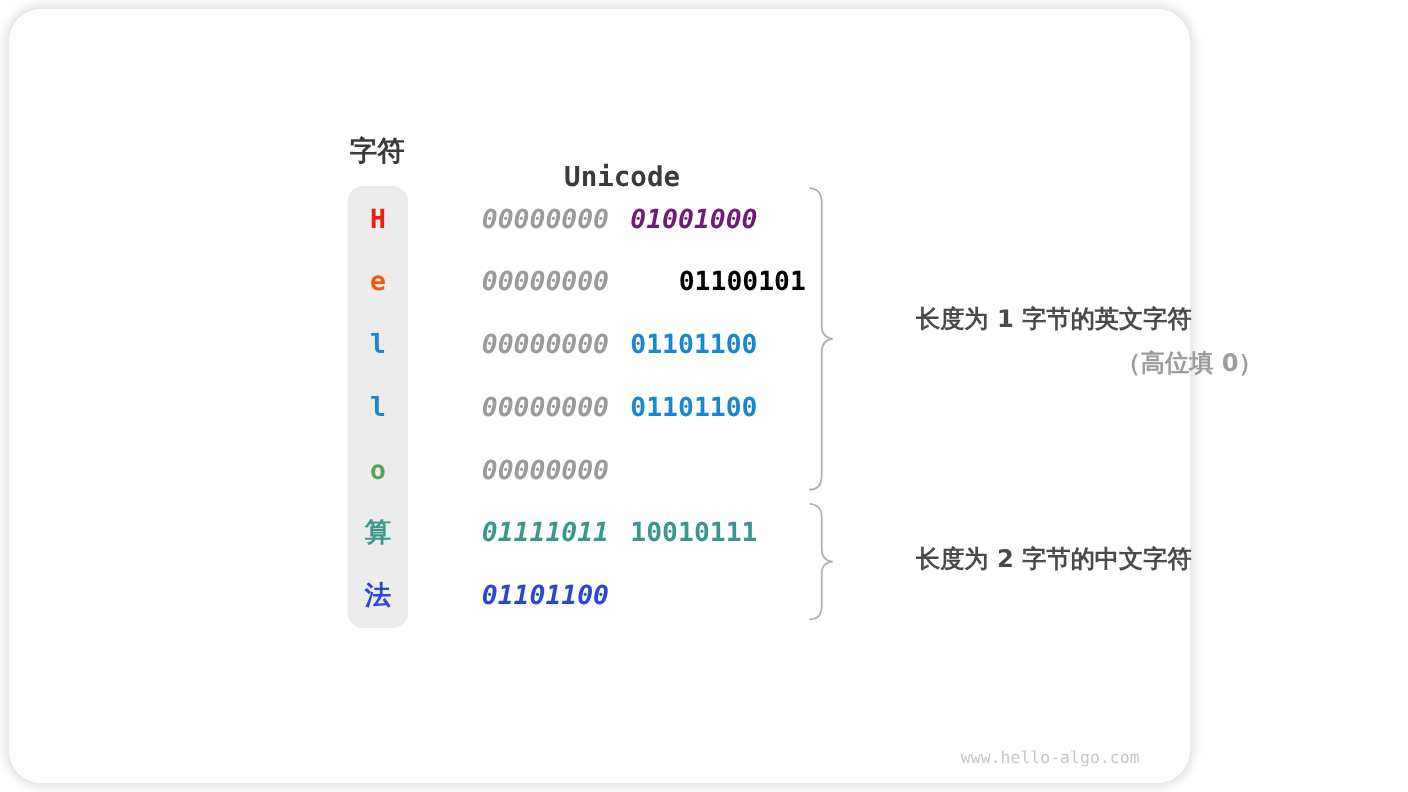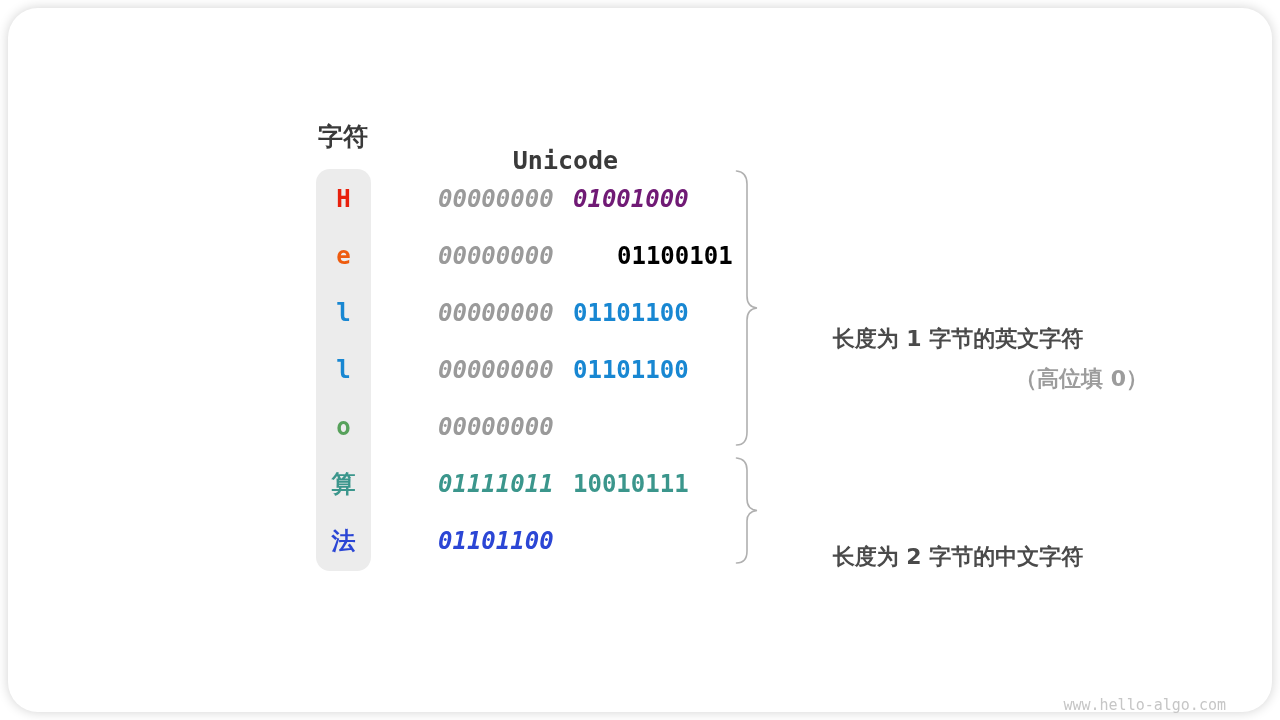--- a/index.html
+++ b/index.html
@@ -5,21 +5,21 @@
   * { margin: 0; padding: 0; box-sizing: border-box; }
   html, body { width: 1280px; height: 720px; background: #ffffff; }
   body {
     font-family: "DejaVu Sans", "Liberation Sans", sans-serif;
     position: relative;
     overflow: hidden;
   }
   .card {
     position: absolute;
     left: 8px; top: 8px;
-    width: 1264px; height: 704px;
+    width: 1074px; height: 704px;
     background: #ffffff;
     border-radius: 30px;
     box-shadow: 0 0 12px rgba(0,0,0,0.18);
   }
 
   
   .hdr {
     position: absolute;
     top: 112px;
     height: 34px;
@@ -81,36 +81,34 @@
 
   
   .annotation {
     position: absolute;
     left: 760px;
     width: 380px;
     text-align: center;
     color: #4a4a4a;
     font-size: 22px;
     font-weight: 600;
-    margin-top: 48px;
   }
   .annotation .line { height: 40px; line-height: 40px; }
   .annotation-1 { top: 263px; }
   .annotation-1 .line2 { color: #9c9c9c; text-align: right; }
   .annotation-2 { top: 481px; }
 
   
   .watermark {
     position: absolute;
     right: 46px;
     top: 672px;
     font-family: "DejaVu Sans Mono", "Liberation Mono", monospace;
     font-size: 15px;
     color: #c6c6c6;
-    margin-top: 16px;
   }
 </style>
 </head>
 <body>
 
 <div class="card">
 
   <div class="hdr hdr-char">字符</div>
   <div class="hdr hdr-unicode">Unicode</div>
 

